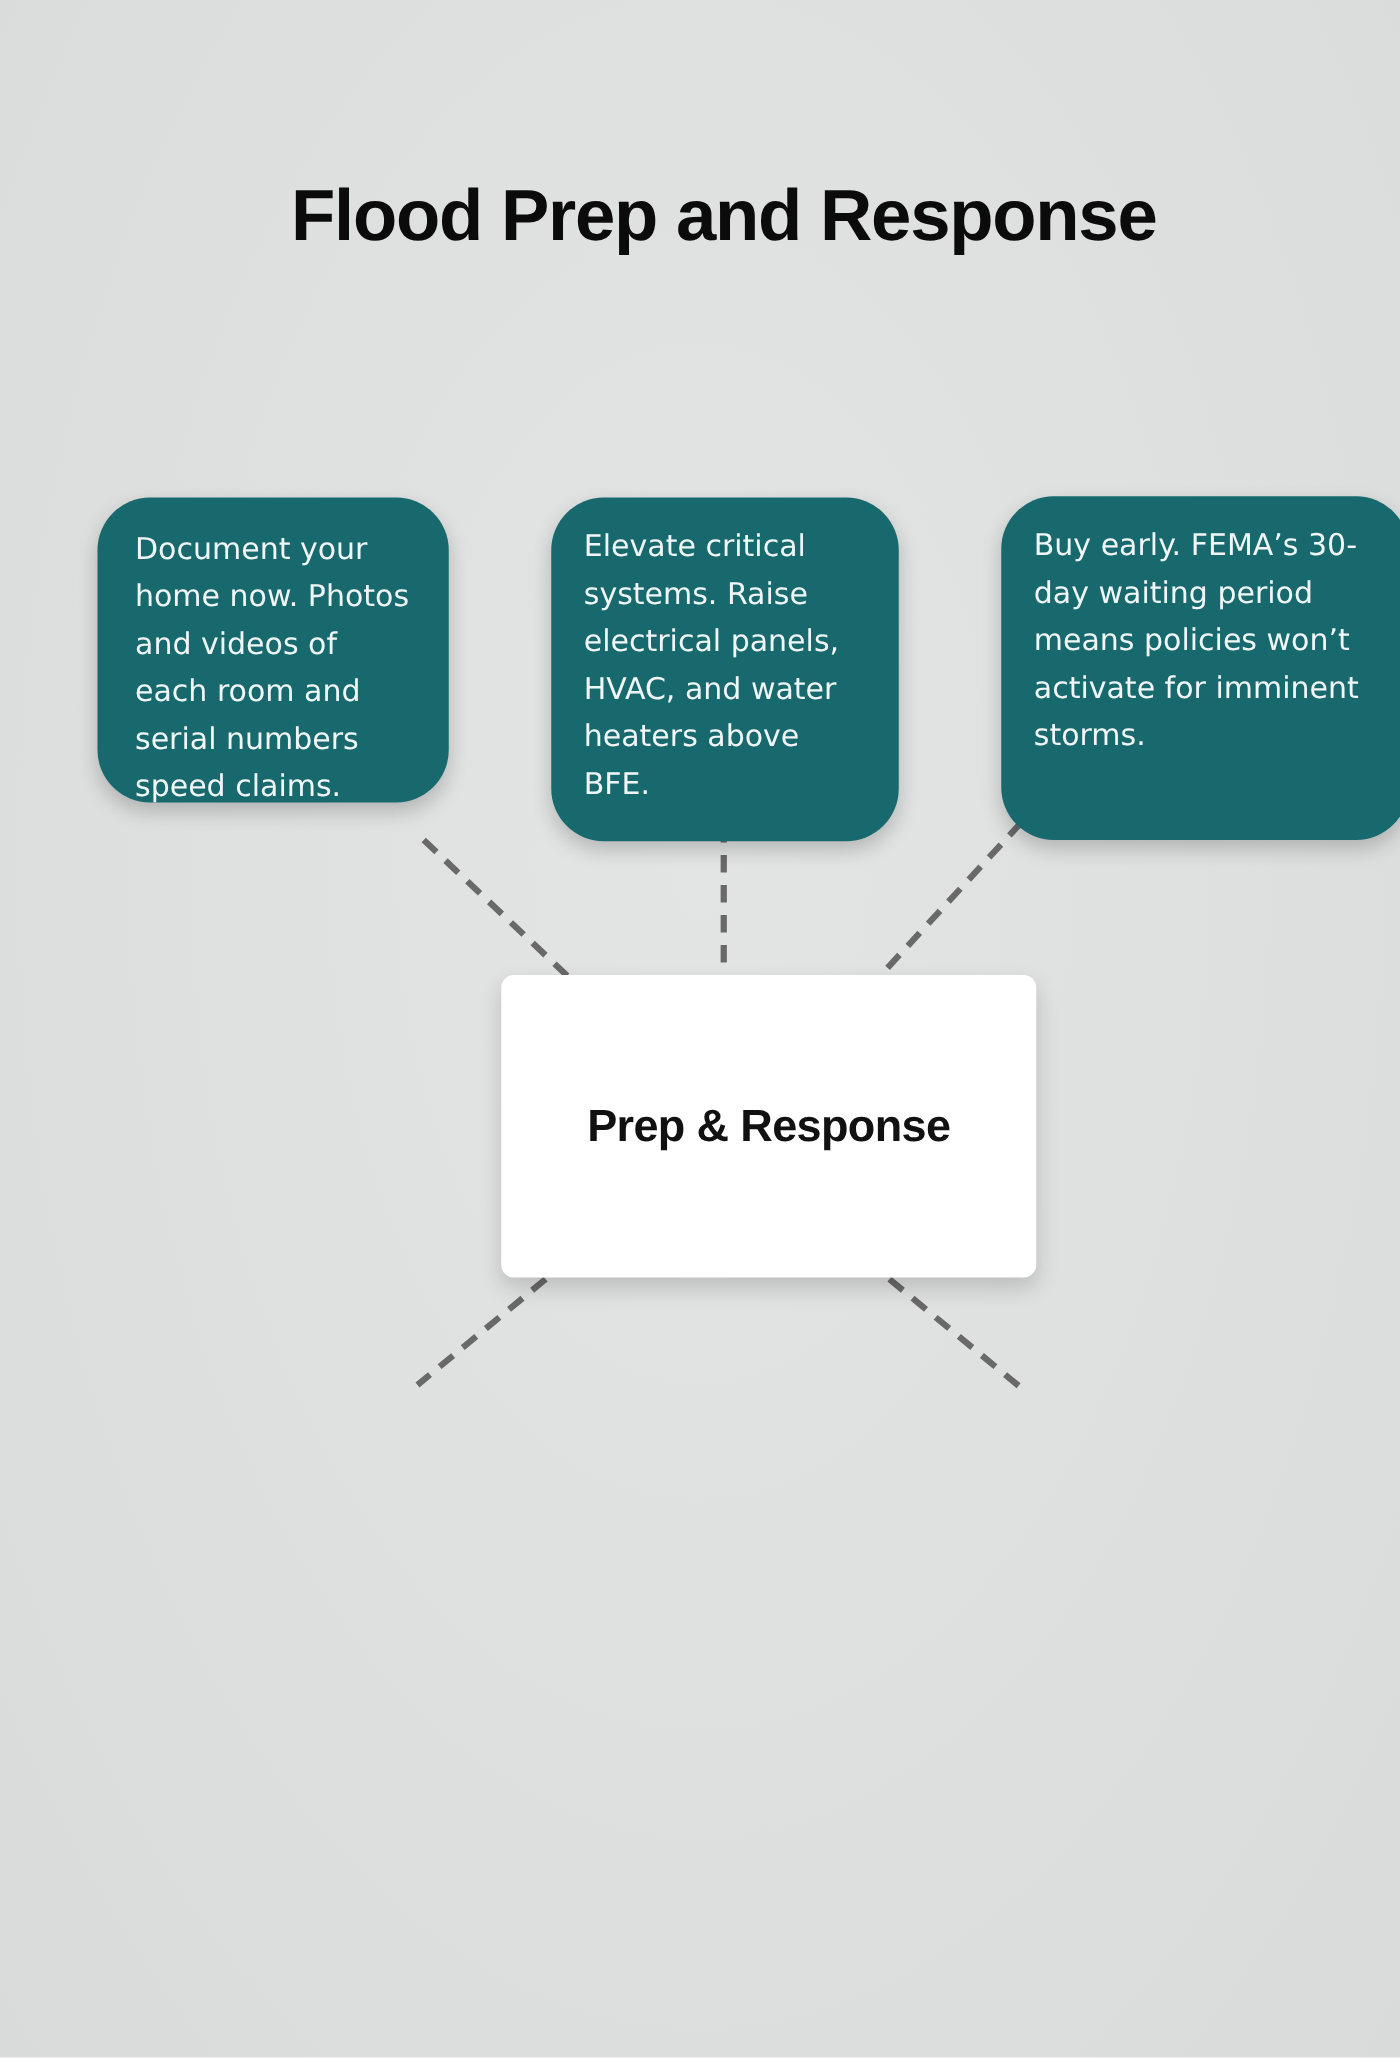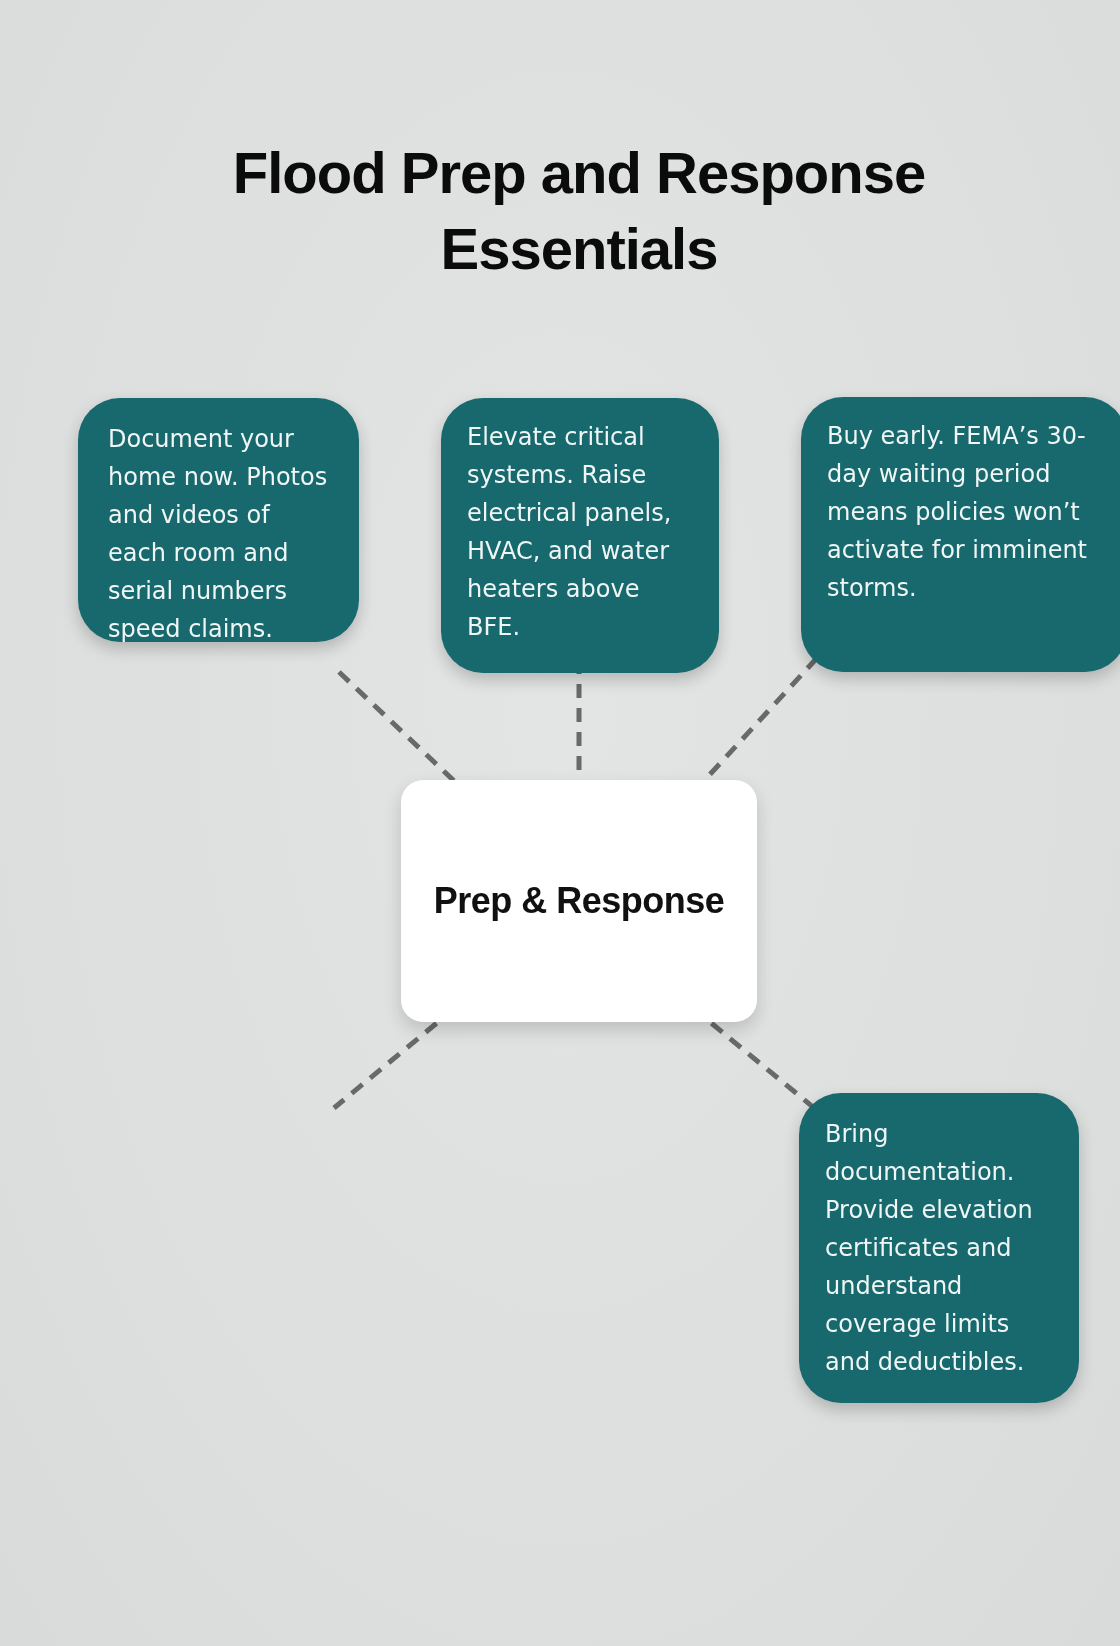--- a/index.html
+++ b/index.html
@@ -21,22 +21,22 @@
     box-shadow:0 7px 16px rgba(0,0,0,0.20);
     color:#f0f6f6;box-sizing:border-box;
   }
   .node p{margin:0;font-size:24px;line-height:38px;font-weight:400;}
   .box-tl{left:59px;top:398px;width:281px;height:244px;padding:22px 30px;}
   .box-tm{left:422px;top:398px;width:278px;height:275px;padding:20px 26px;}
   .box-tr{left:782px;top:397px;width:326px;height:275px;padding:20px 26px;}
   .box-bl{left:59px;top:1093px;width:281px;height:237px;padding:22px 26px;}
   .box-br{left:780px;top:1093px;width:280px;height:310px;padding:22px 26px;}
   .center-node{
-    position:absolute;z-index:2;left:382px;top:780px;width:356px;height:242px;
-    background:#ffffff;border-radius:22px;
+    position:absolute;z-index:2;left:382px;top:780px;width:428px;height:242px;
+    background:#ffffff;border-radius:10px;
     box-shadow:0 8px 18px rgba(0,0,0,0.16);
     display:flex;align-items:center;justify-content:center;
   }
   .center-node .label{
     font-family:"Liberation Sans", sans-serif;
     font-weight:700;font-size:36px;color:#111;letter-spacing:-0.5px;
   }
   .logo-box{
     position:absolute;z-index:2;left:940px;top:1505px;width:122px;height:82px;
     background:#ffffff;display:flex;align-items:center;justify-content:center;
@@ -50,21 +50,20 @@
   }
   .logo-row-top{background:linear-gradient(#4d4d4d,#141414);}
   .logo-row-bottom{background:linear-gradient(#4e979c,#1d6b70);border-top:1px solid #ffffff;}
 </style>
 </head>
 <body>
 
 <div class="stage">
 
   <h1 class="title"><span>Flood Prep and Response</span><br>
-    <span>Essentials</span>
   </h1>
 
   <svg class="connectors" viewBox="0 0 1120 1646" xmlns="http://www.w3.org/2000/svg">
     <g stroke="#696969" stroke-width="5" stroke-dasharray="14 10" fill="none">
       <line x1="320" y1="672" x2="450" y2="795"></line>
       <line x1="560" y1="660" x2="560" y2="795"></line>
       <line x1="798" y1="658" x2="672" y2="795"></line>
       <line x1="436" y1="1008" x2="315" y2="1108"></line>
       <line x1="674" y1="1008" x2="800" y2="1112"></line>
     </g>
@@ -80,18 +79,15 @@
 
   <div class="node box-tr">
     <p>Buy early. FEMA’s 30-day waiting period means policies won’t activate for imminent storms.</p>
   </div>
 
   <div class="center-node">
     <span class="label">Prep &amp; Response</span>
   </div>
 
 
-  <div class="node box-br">
-    <p>Bring documentation. Provide elevation certificates and understand coverage limits and deductibles.</p>
-  </div>
 
 
 </div>
 
 </body></html>

